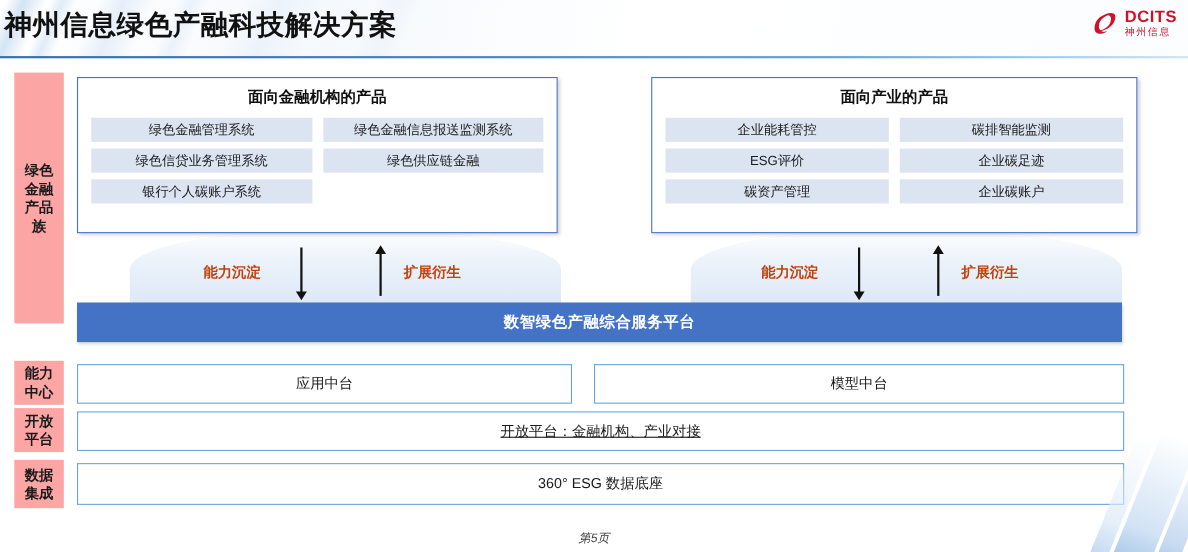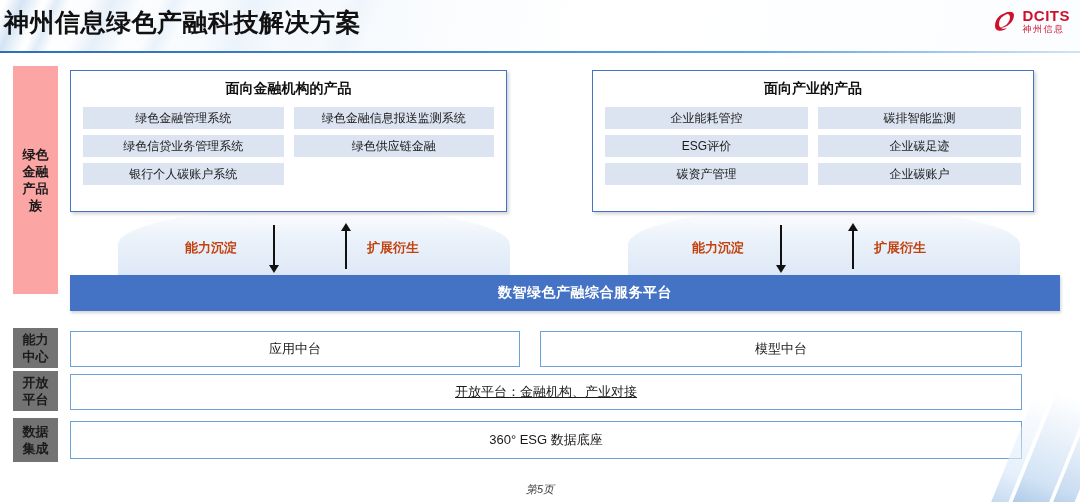--- a/index.html
+++ b/index.html
@@ -45,21 +45,21 @@
       background:linear-gradient(180deg,rgba(255,255,255,0) 0%,rgba(202,222,243,.85) 60%,rgba(120,165,214,.85) 100%);}
   .c2{right:4px;bottom:-30px;width:20px;height:160px;
       background:linear-gradient(180deg,rgba(255,255,255,0) 10%,rgba(176,204,234,.7) 65%,rgba(95,145,200,.75) 100%);}
   .c3{right:62px;bottom:10px;width:16px;height:120px;
       background:linear-gradient(180deg,rgba(255,255,255,0) 0%,rgba(223,236,249,.8) 70%,rgba(168,200,232,.7) 100%);}
 
   
   .rail-blue{position:absolute;left:13px;top:66px;width:45px;height:228px;background:#fca5a5;
              display:flex;align-items:center;justify-content:center;}
   .rail-blue span{font-size:13px;font-weight:bold;line-height:17px;text-align:center;color:#1a1a1a;}
-  .rail-peach{position:absolute;left:13px;width:45px;background:#737373;
+  .rail-peach{position:absolute;left:13px;width:45px;background:#fca5a5;
               display:flex;align-items:center;justify-content:center;}
   .rail-peach span{font-size:13px;font-weight:bold;line-height:17px;text-align:center;color:#1a1a1a;}
   .rp1{top:328px;height:40px;}
   .rp2{top:371px;height:40px;}
   .rp3{top:418px;height:44px;}
 
   
   .panel{position:absolute;top:70px;height:140px;background:#fff;border:1.5px solid #4472c4;
          box-shadow:2px 2px 3px rgba(120,130,150,.35);}
   .panel-left{left:70px;width:435px;}
@@ -77,21 +77,21 @@
   .arr{width:30px;height:50px;position:relative;}
   .arr .shaft{position:absolute;left:14px;top:2px;width:1.6px;height:44px;background:#111;}
   .arr .head-d{position:absolute;left:10px;top:42px;width:0;height:0;
                border-left:5px solid transparent;border-right:5px solid transparent;border-top:8px solid #111;}
   .arr .head-u{position:absolute;left:10px;top:0px;width:0;height:0;
                border-left:5px solid transparent;border-right:5px solid transparent;border-bottom:8px solid #111;}
 
   
   .platform{position:absolute;left:70px;top:275px;width:950px;height:36px;background:#4472c4;
             display:flex;align-items:center;justify-content:center;
-            box-shadow:1px 2px 3px rgba(120,130,150,.35);padding-left:40px;}
+            box-shadow:1px 2px 3px rgba(120,130,150,.35);}
   .platform span{color:#fff;font-size:14px;font-weight:bold;letter-spacing:.5px;}
 
   
   .box{position:absolute;background:#fff;border:1.3px solid #6aa3dc;
        display:flex;align-items:center;justify-content:center;font-size:13px;color:#1a1a1a;}
   .b-app{left:70px;top:331px;width:448px;height:34px;}
   .b-model{left:540px;top:331px;width:480px;height:34px;}
   .b-open{left:70px;top:374px;width:950px;height:34px;text-decoration:underline;}
   .b-data{left:70px;top:421px;width:950px;height:36px;}
 

